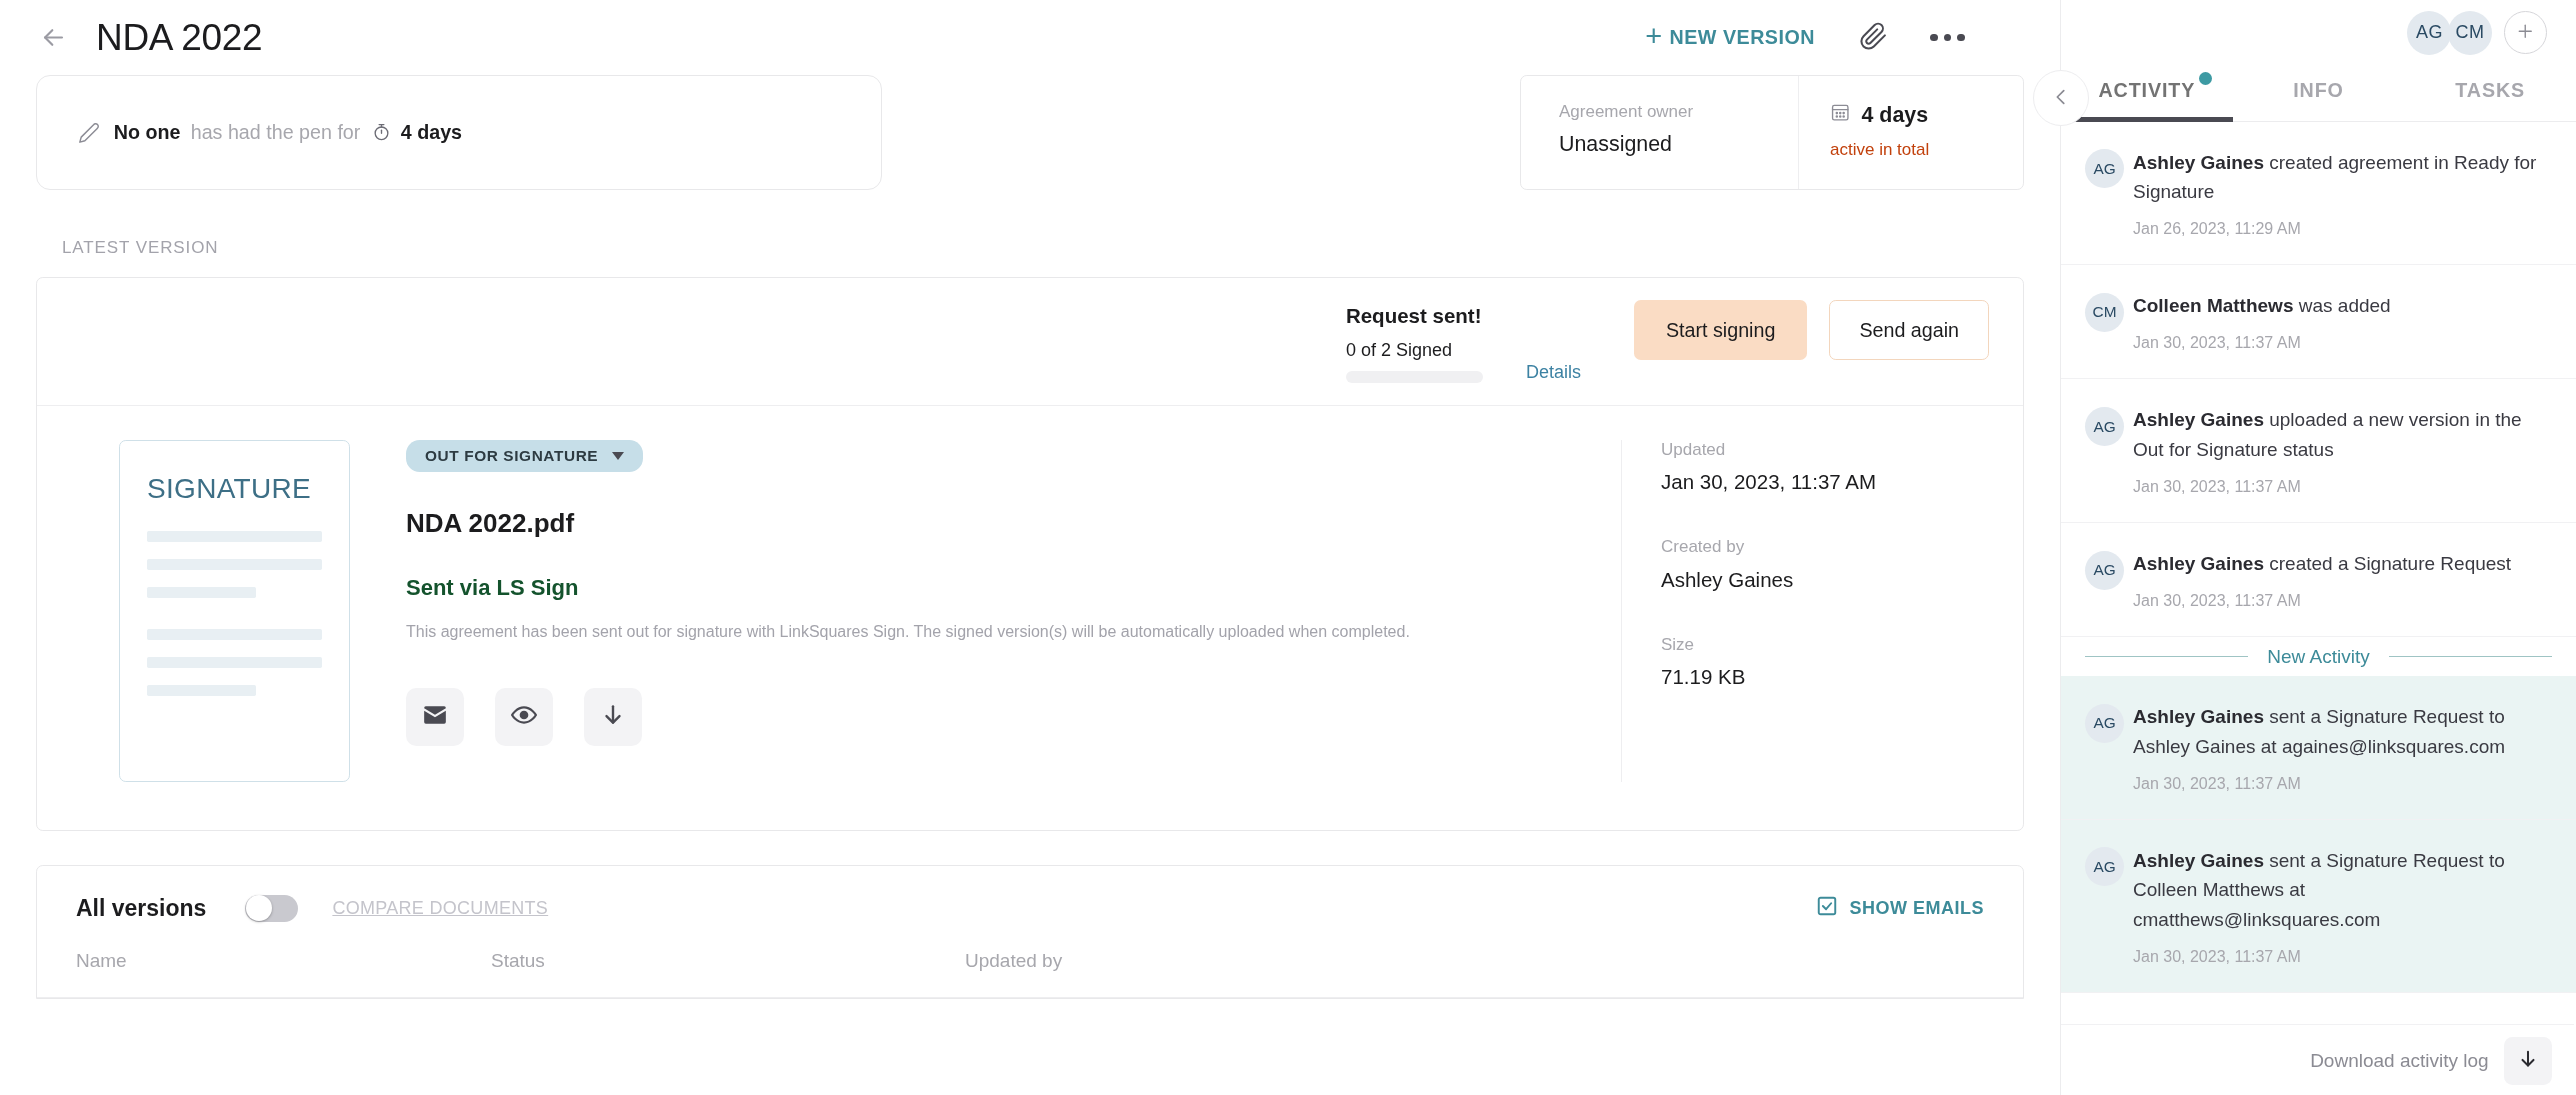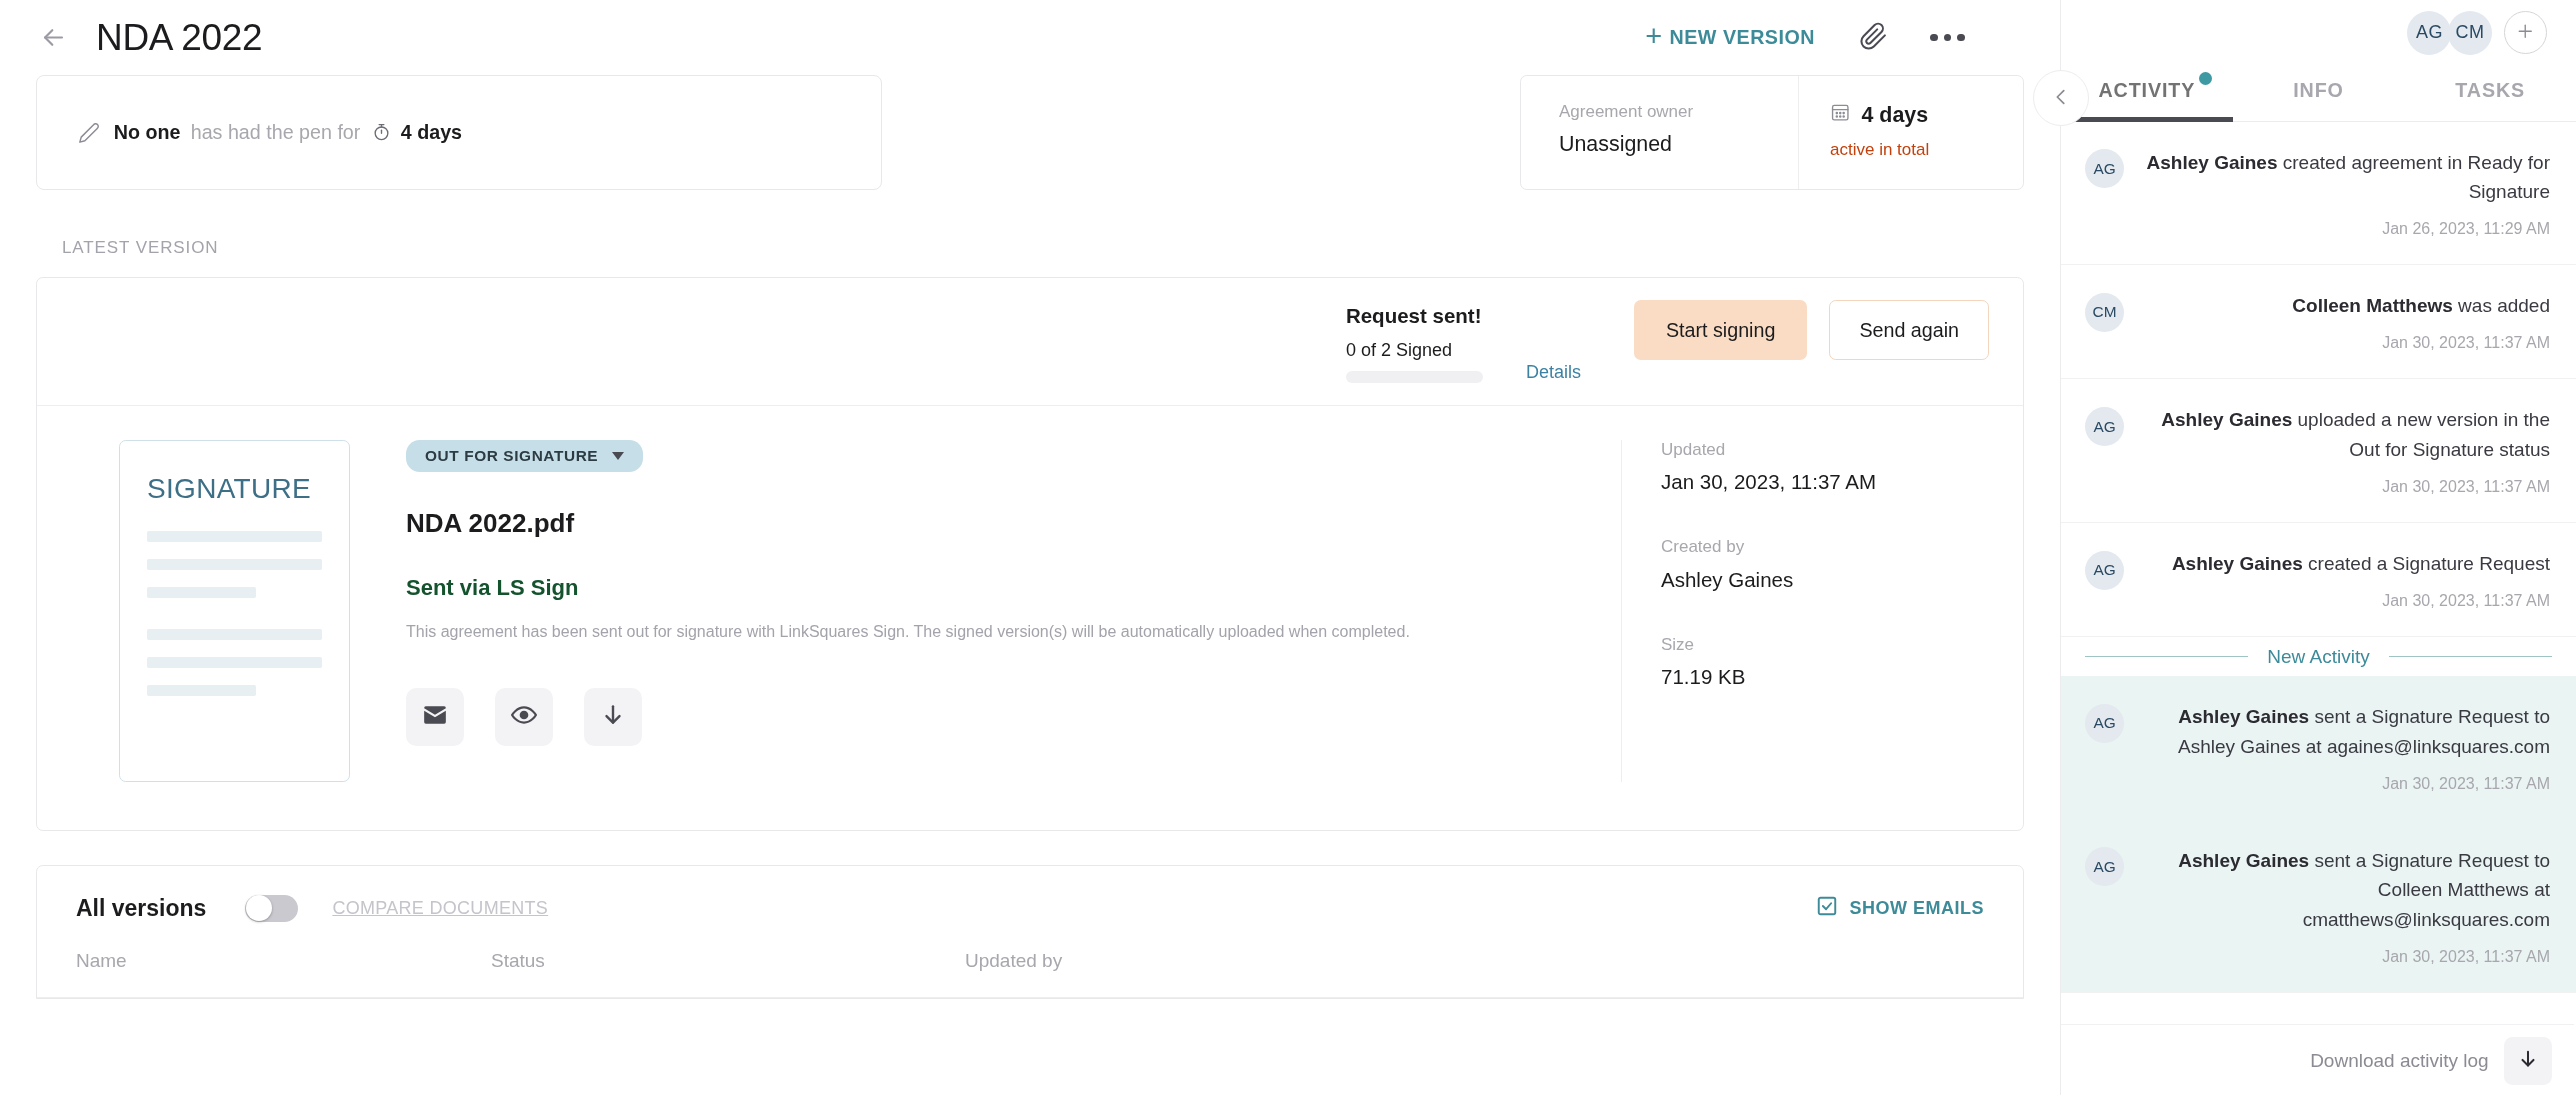--- a/index.html
+++ b/index.html
@@ -49,21 +49,21 @@
     width: 55px; height: 55px; display: flex; align-items: center;
     justify-content: center; cursor: pointer; margin-left: 19px;
   }
   .dots { display:flex; gap:6px; align-items:center; }
   .dots i { width:7.7px; height:7.7px; border-radius:50%; background:#4a4a52; display:block; }
 
   
   .row-cards { display: flex; padding: 0 36px; gap: 0; align-items: flex-start; }
   .pen-card {
     width: 846px; height: 115px; border: 0.9px solid #e8e8ea;
-    border-radius: 8px; display: flex; align-items: center;
+    border-radius: 14px; display: flex; align-items: center;
     padding-left: 41px; background: #fff;
   }
   .pen-line { display: flex; align-items: center; gap: 0; font-size: 19px; }
   .pen-icon { margin-right: 13.7px; display:flex; }
   .pen-strong { color: #1c1c1e; font-weight: 700; font-size: 19.7px; }
   .pen-muted { color: #a7a7ad; font-weight: 400; font-size: 19.7px; margin-left: 10.3px; }
   .pen-clock { margin: 0 9.4px 0 12px; display:flex; }
   .pen-days { color: #1c1c1e; font-weight: 700; font-size: 19.7px; }
 
   .owner-card {
@@ -221,21 +221,21 @@
     background:#3d9aa3; top: 6.8px; margin-left: 3.4px;
   }
   .feed { height: 985px; overflow: hidden; }
   .feed-item { display:flex; padding: 26px 26px 26px 24px; border-bottom: 0.9px solid #f1f1f3; }
   .feed-item.new { background: #eaf4f3; }
   .fi-avatar {
     width: 39px; height: 39px; border-radius:50%; background:#e3e9ef;
     color:#2a4a63; font-size:15.4px; display:flex; align-items:center;
     justify-content:center; flex:0 0 auto; margin-top: 1.7px;
   }
-  .fi-body { margin-left: 22px; flex: 1 1 auto; text-align: right; }
+  .fi-body { margin-left: 9px; flex: 1 1 auto; }
   .fi-text { font-size: 19px; color:#3a3a42; line-height: 1.55; }
   .fi-text b { font-weight: 700; color:#2b2b31; }
   .fi-time { font-size: 16px; color:#a7a7ad; margin-top: 13.7px; }
   .new-divider { display:flex; align-items:center; padding: 8.5px 24px; }
   .new-divider .ln { flex:1 1 auto; height:0.9px; background:#9fc4c4; }
   .new-divider .lbl { font-size: 19px; color:#3d8b99; padding: 0 19px; }
   .feed-footer {
     position:absolute; left:0; right:2px; bottom:0; height: 72px; background:#fff;
     border-top: 0.9px solid #f1f1f3; display:flex; align-items:center;
     justify-content:flex-end; padding-right: 22px; gap: 15.4px;

